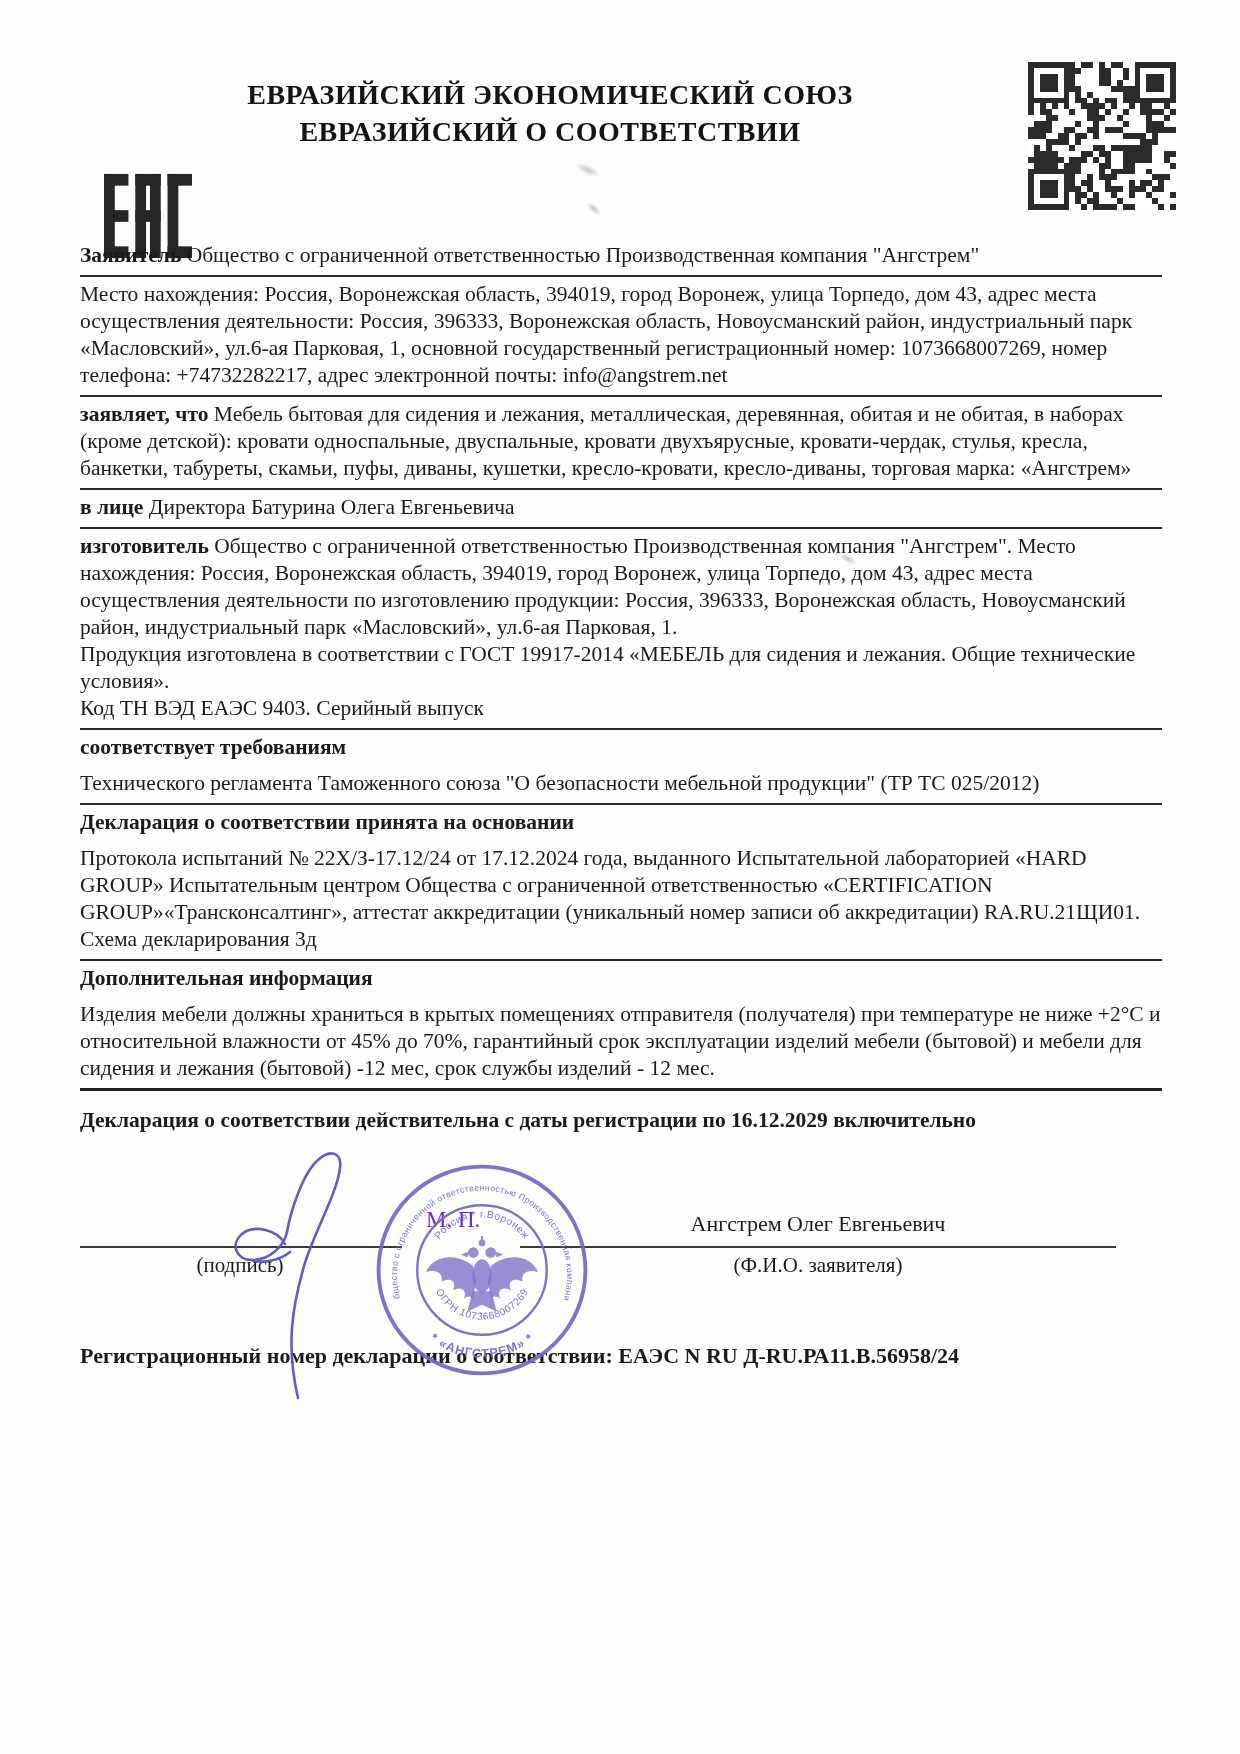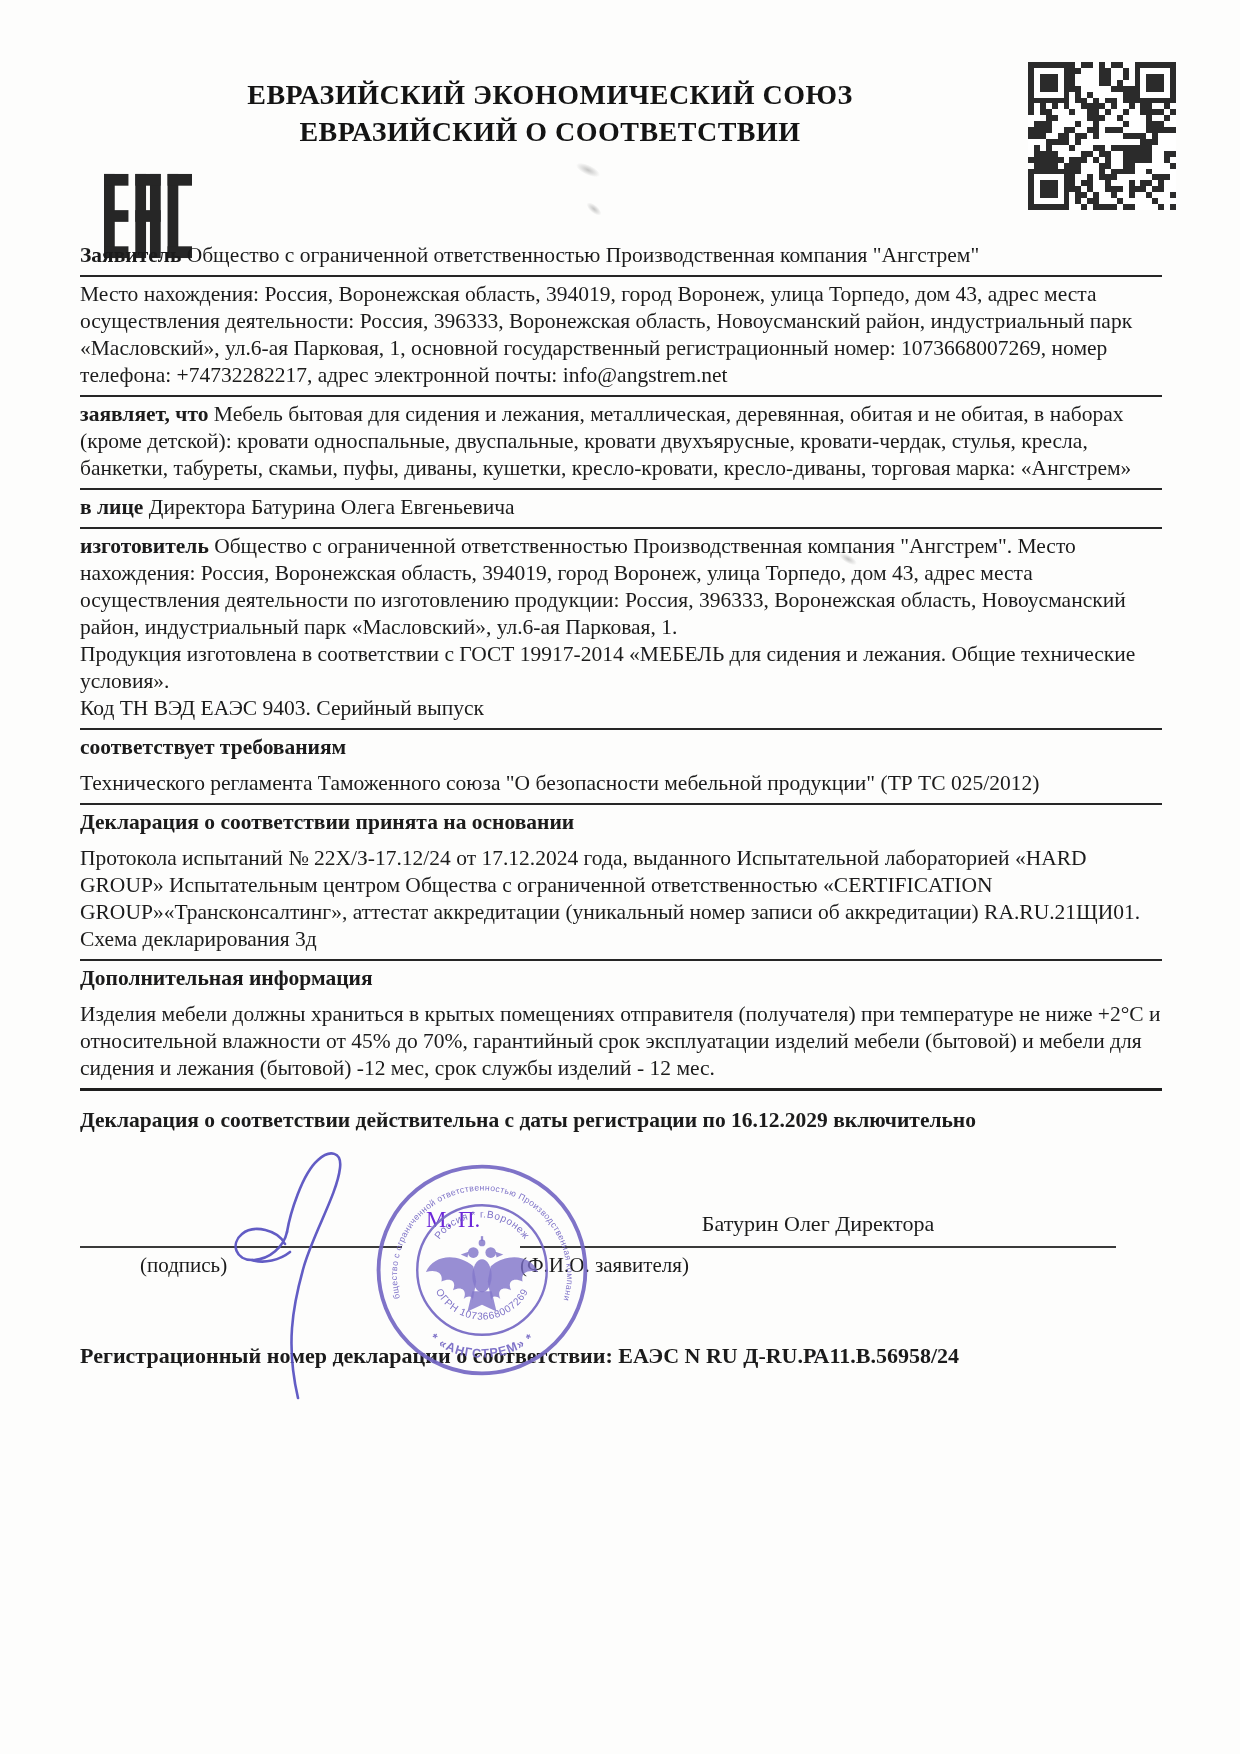--- a/index.html
+++ b/index.html
@@ -22,21 +22,21 @@
     font-size:21.5px;line-height:27px;
   }
   .row{padding:4px 0 6px 0;}
   .rule{border-bottom:2px solid #262626;}
   .rule-thick{border-bottom:3px solid #1e1e1e;}
   .b{font-weight:bold;}
   .heading{font-weight:bold;margin-bottom:9px;}
   .para{margin:0;}
   .sig-area{position:relative;height:188px;}
   .sig-line{position:absolute;border-top:2px solid #3a3a3a;height:0;}
-  .sig-caption{position:absolute;font-size:21px;}
+  .sig-caption{position:absolute;text-align:center;font-size:21px;}
   .mp-label{position:absolute;font-size:23px;color:#6d28d9;}
   .name-label{position:absolute;text-align:center;font-size:22px;}
   .stamp{position:absolute;pointer-events:none;opacity:.92;}
   .signature-svg{position:absolute;pointer-events:none;}
   .footer-row{font-weight:bold;font-size:22px;}
   .smudge{position:absolute;pointer-events:none;border-radius:50%;
     background:radial-gradient(closest-side,rgba(90,90,90,.35),rgba(90,90,90,0));}
 </style>
 </head>
 <body>
@@ -356,21 +356,21 @@
   <div class="row b" style="padding-top:16px;">Декларация о соответствии  действительна с даты регистрации по 16.12.2029 включительно</div>
 
   <div class="sig-area">
 
     <div class="sig-line" style="left:0;top:106px;width:322px;"></div>
     <div class="sig-caption" style="left:60px;top:112px;width:200px;">(подпись)</div>
 
     <div class="mp-label" style="left:346px;top:66px;">М. П.</div>
 
     <div class="sig-line" style="left:440px;top:106px;width:596px;"></div>
-    <div class="name-label" style="left:440px;top:70px;width:596px;">Батурин Олег Директора</div>
+    <div class="name-label" style="left:440px;top:70px;width:596px;">Ангстрем Олег Евгеньевич</div>
     <div class="sig-caption" style="left:440px;top:112px;width:596px;">(Ф.И.О. заявителя)</div>
 
     <svg class="signature-svg" style="left:110px;top:-4px;" width="300" height="270" viewBox="0 0 300 270" aria-hidden="true">
       <g fill="none" stroke="#5a54c2" stroke-width="2.6" stroke-linecap="round" opacity="0.95">
         <path d="M95,108 C88,94 64,88 52,98 C40,108 46,124 62,124 C80,124 94,110 97,96"></path>
         <path d="M97,96 C100,78 112,38 128,24 C140,13 152,16 150,32 C147,58 124,96 114,130 C102,172 96,210 108,262"></path>
         <path d="M62,124 C74,128 90,124 100,116"></path>
       </g>
     </svg>
 

